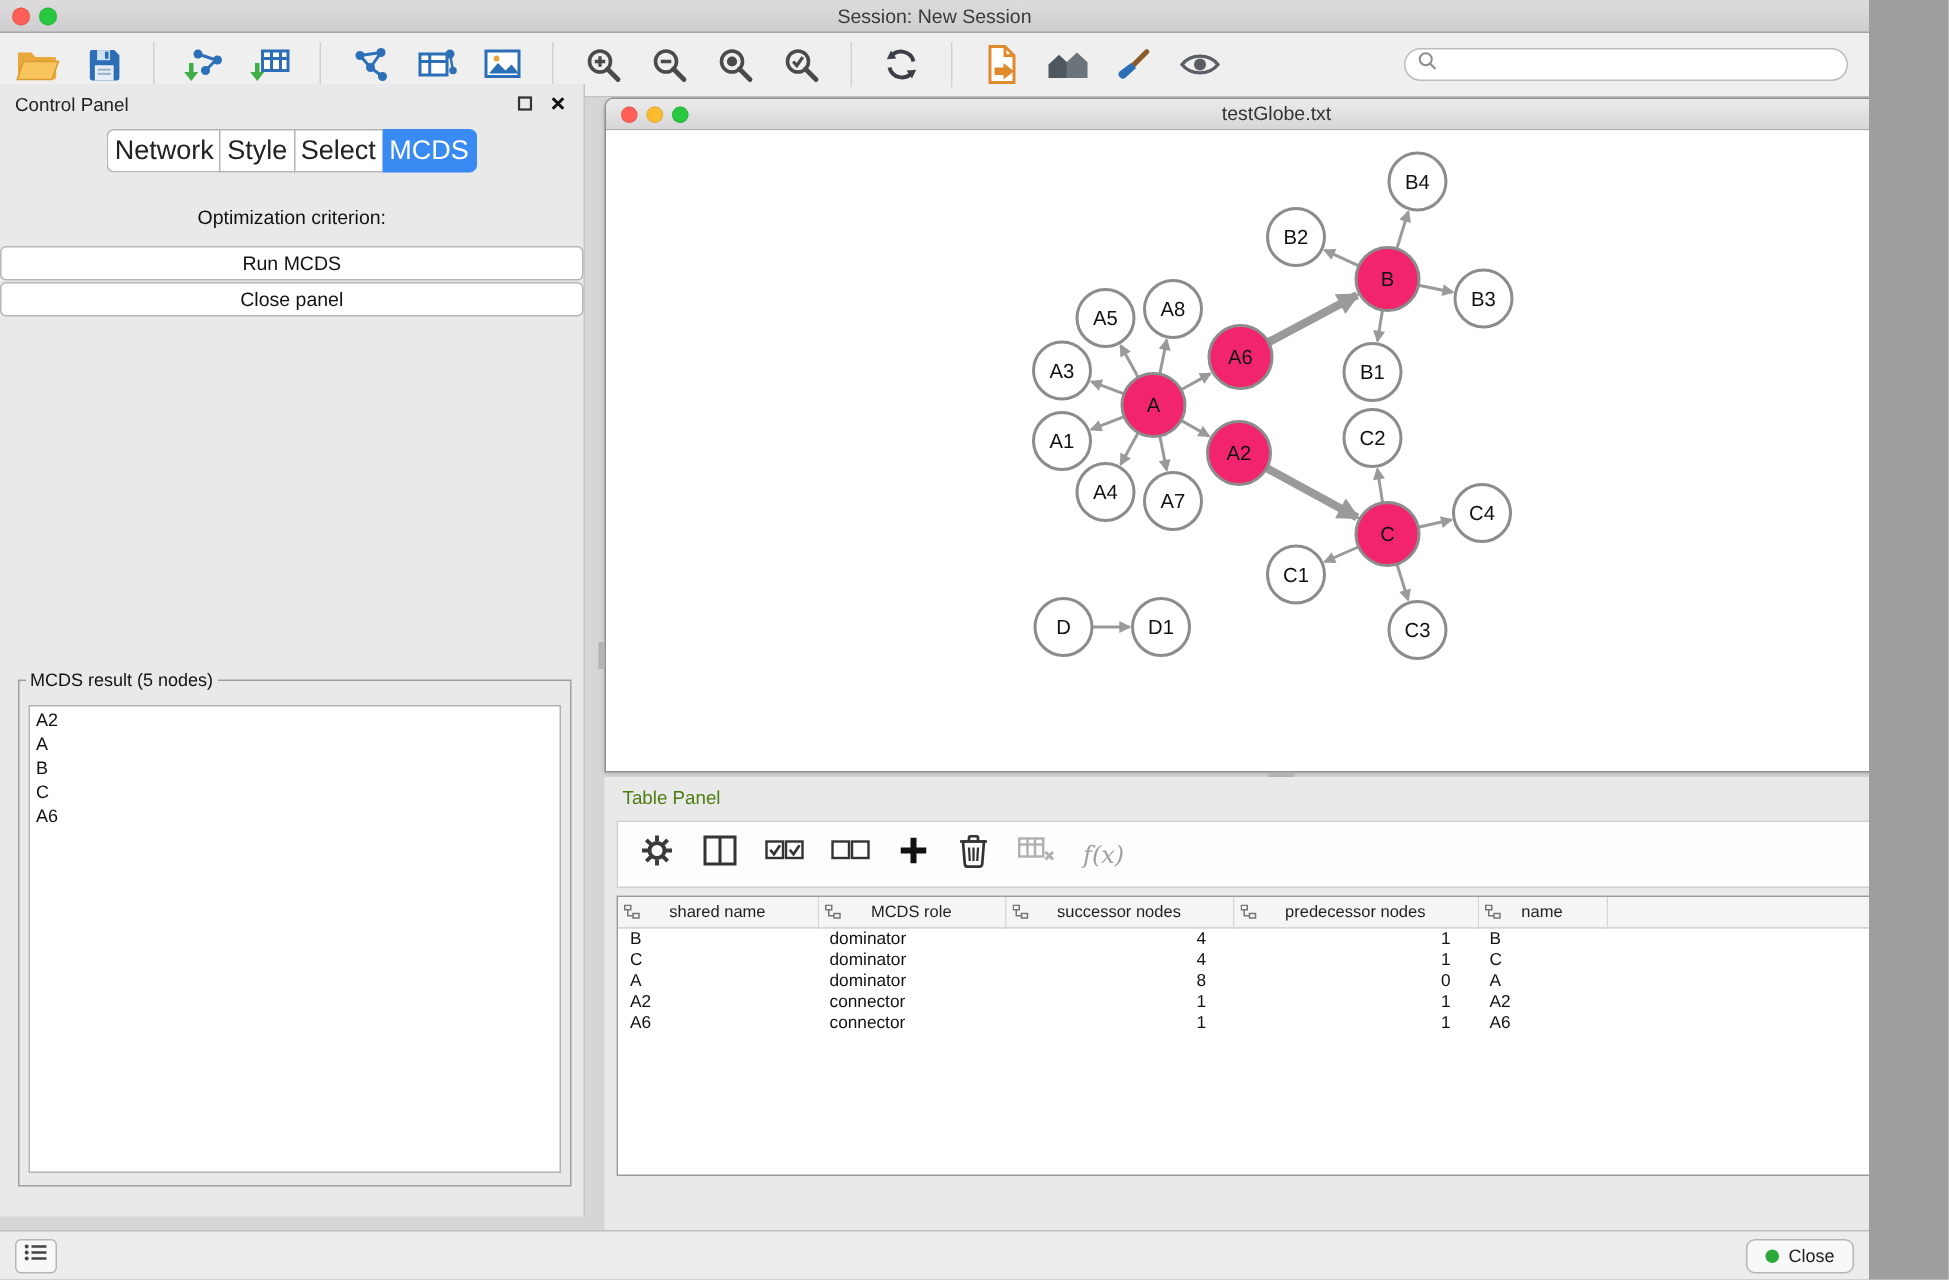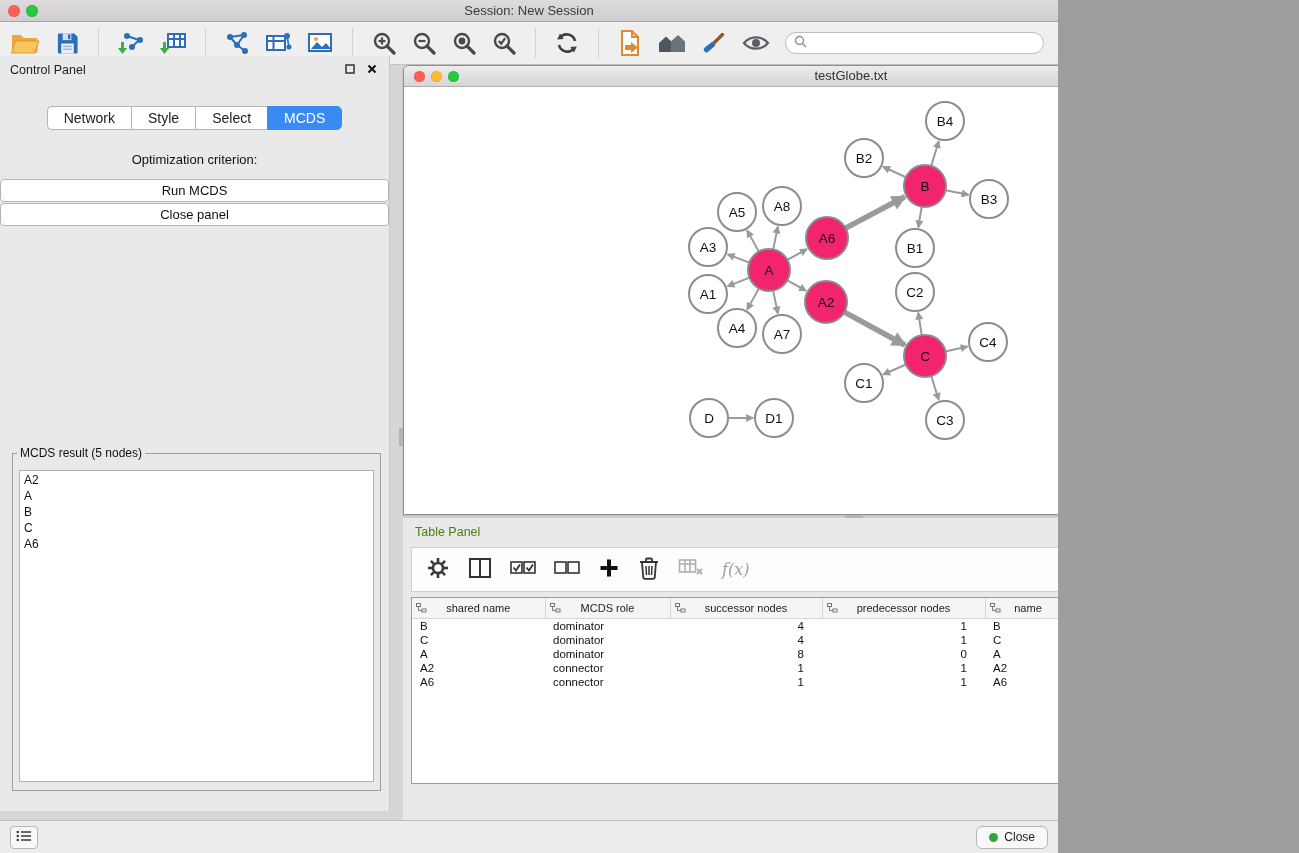--- a/index.html
+++ b/index.html
@@ -1,18 +1,18 @@
 <!DOCTYPE html>
 <html><head>
 <meta charset="utf-8">
 <style>
   * { box-sizing: border-box; }
   html,body { margin:0; padding:0; }
   body { font-family:"Liberation Sans", sans-serif; background:#9e9e9e; }
-  .app { position:relative; width:1058px; height:853px; background:#d6d6d6; overflow:hidden; }
+  .app { position:relative; width:1246px; height:853px; background:#d6d6d6; overflow:hidden; }
 
   
   .titlebar { position:absolute; left:0; top:0; width:100%; height:22px;
     background:linear-gradient(#dddbdd,#cfcdcf); border-bottom:1px solid #a6a4a6;
     text-align:center; line-height:21px; font-size:13px; color:#3a3a3a; }
   .lights { position:absolute; left:8px; top:5px; display:flex; gap:6px; }
   .light { width:12px; height:12px; border-radius:50%; box-shadow:inset 0 0 1px rgba(0,0,0,.35); }
   .light.red { background:#ff5f57; } .light.yellow { background:#febc2e; } .light.green { background:#28c840; }
 
   
@@ -22,21 +22,21 @@
   .tb-sep { width:1px; height:30px; background:#d2d2d2; margin:0 4px; }
   .searchbox { margin-left:auto; margin-right:4px; width:296px; height:22px; background:#fff;
     border:1px solid #bdbdbd; border-radius:12px; display:flex; align-items:center; padding:0 8px; gap:5px; }
   .searchbox input { border:none; outline:none; flex:1; font-size:12px; background:transparent; font-family:"Liberation Sans",sans-serif; }
 
   
   .control-panel { position:absolute; left:0; top:56px; width:390px; height:755px; background:#e9e9e9; border-right:1px solid #c6c6c6; }
   .cp-header { height:28px; display:flex; align-items:center; padding:0 10px; font-size:12.5px; color:#222; }
   .panel-btns { margin-left:auto; display:flex; gap:12px; align-items:center; padding-right:2px; }
   .cp-tabs { display:flex; justify-content:center; margin-top:2px; }
-  .cp-tab { font-size:14px; padding:3px 16px; background:#fff; border:1px solid #b4b4b4; border-right:none; color:#222; cursor:default;margin-top:20px; }
+  .cp-tab { font-size:18px; padding:3px 4px; background:#fff; border:1px solid #b4b4b4; border-right:none; color:#222; cursor:default; }
   .cp-tab:first-child { border-radius:5px 0 0 5px; }
   .cp-tab:last-child { border-right:1px solid #b4b4b4; border-radius:0 5px 5px 0; }
   .cp-tab.active { background:#3a8af4; border-color:#3a8af4; color:#fff; }
   .opt-label { text-align:center; font-size:13px; color:#111; margin-top:22px; }
   .dropdown { position:relative; width:312px; height:24px; margin:8px auto 0; background:#fff;
     border:1px solid #a8a8a8; border-radius:4px; font-size:13px; line-height:22px; padding:0 26px 0 8px;
     white-space:nowrap; overflow:hidden; cursor:default; }
   .dd-stepper { position:absolute; right:0; top:-1px; width:21px; height:24px; border-radius:0 4px 4px 0;
     background:linear-gradient(#6fb5fc,#2e7cf0); display:flex; align-items:center; justify-content:center; }
   .cp-buttons { display:flex; justify-content:center; gap:1px; margin-top:12px;flex-direction:column; }

